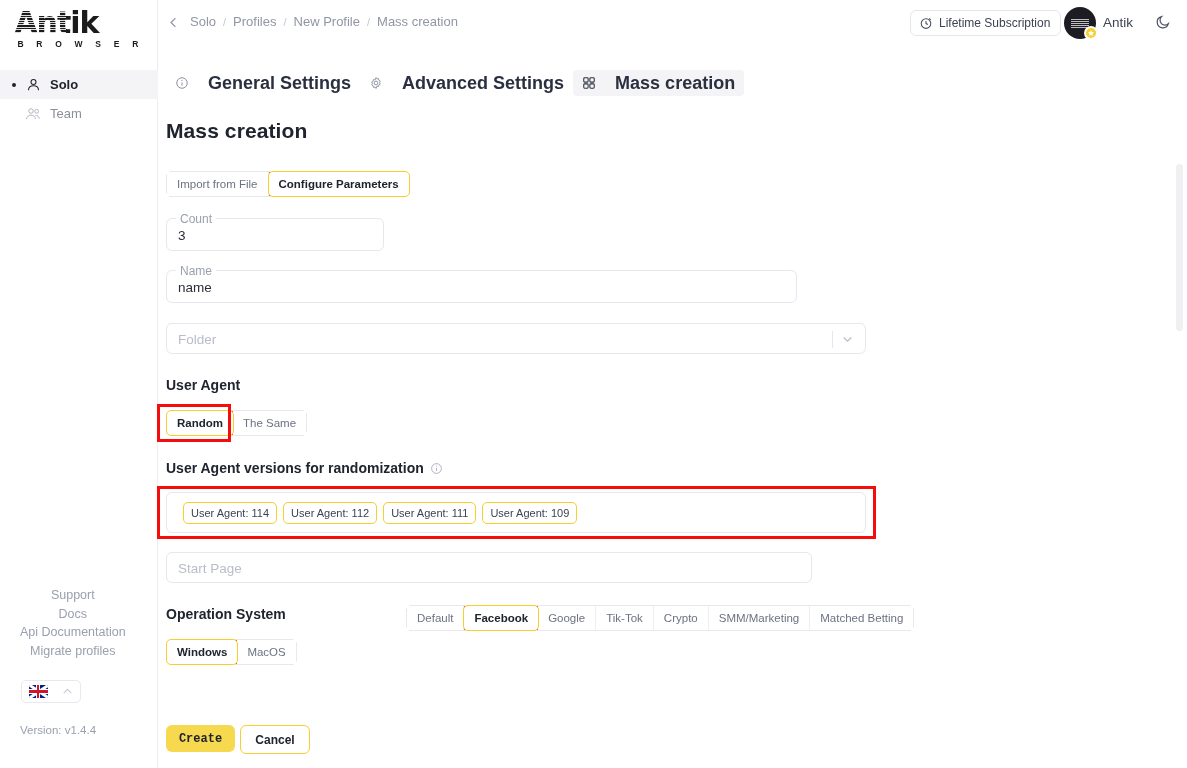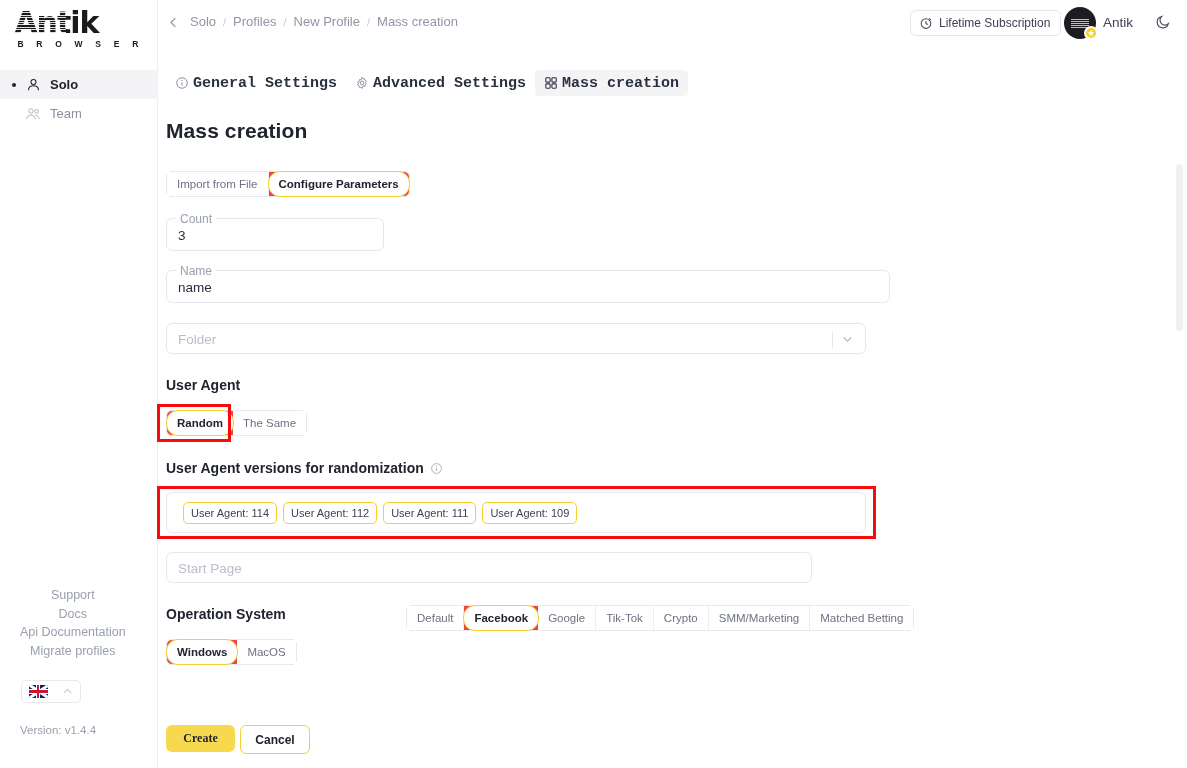--- a/index.html
+++ b/index.html
@@ -168,26 +168,25 @@
     border-radius: 6px; background: #fff; cursor: pointer;
     display:flex; align-items:center; justify-content:center;
   }
 
   
   #tabs {
     position: absolute; left: 166px; top: 70px;
     display: flex; align-items: stretch; height: 26px;
   }
   .tab {
-    display: flex; align-items: center; gap: 4px;
+    display: flex; align-items: center; gap: 19px;
     padding: 0 9px;
-    font-size: 15px; font-weight: 700;
+    font-size: 18px; font-weight: 700;
     color: #2b3040; cursor: pointer;
     border-radius: 4px;
-    font-family: Liberation Mono, monospace;
   }
   .tab.active { background: #f4f4f6; }
   .tab .t-icon { display:flex; align-items:center; }
 
   
   #page-title {
     position: absolute; left: 166px; top: 119px;
     font-size: 21px; font-weight: 700; color: #20242e;
     letter-spacing: .1px;
   }
@@ -207,21 +206,21 @@
     font-size: 11.5px; color: #6d7283;
     cursor: pointer;
     border-right: 1px solid #ededf2;
     background: #fff;
     position: relative;
     white-space: nowrap;
   }
   .seg:last-child { border-right: none; }
   .seg.sel {
     border: 1.6px solid #f7cf2e;
-    border-radius: 12px;
+    border-radius: 5px;
     color: #20242e; font-weight: 700;
     margin: -1px;
     z-index: 2;
   }
 
   #seg-import { left: 166px; top: 171px; }
   #seg-ua { left: 166px; top: 410px; }
   #seg-os { left: 166px; top: 639px; }
   #seg-label { left: 406px; top: 605px; }
 
@@ -240,21 +239,21 @@
     position: absolute; left: 11px; top: 50%;
     transform: translateY(-50%);
     font-size: 13.5px; color: #2b2f3a;
   }
   .field .fph {
     position: absolute; left: 11px; top: 50%;
     transform: translateY(-50%);
     font-size: 13.5px; color: #b9bdc9;
   }
   #field-count { left: 166px; top: 218px; width: 218px; height: 33px; }
-  #field-name  { left: 166px; top: 270px; width: 724px; height: 33px; }
+  #field-name  { left: 166px; top: 270px; width: 631px; height: 33px; }
   #field-folder{ left: 166px; top: 323px; width: 700px; height: 31px; }
   #field-start { left: 166px; top: 552px; width: 646px; height: 31px; }
   #folder-caret {
     position: absolute; right: 10px; top: 50%; transform: translateY(-50%);
     display:flex; align-items:center; cursor:pointer;
   }
   #folder-divider {
     position: absolute; right: 32px; top: 7px;
     width: 1px; height: 17px; background: #e6e7ef;
   }
@@ -295,21 +294,21 @@
   }
   #redbox-random { left: 157px; top: 404px; width: 74px; height: 38px; }
   #redbox-chips  { left: 157px; top: 486px; width: 719px; height: 53px; }
 
   #btn-create {
     position: absolute; left: 166px; top: 725px;
     width: 69px; height: 27px;
     background: #f7d94f; border: none; border-radius: 6px;
     font-size: 12px; font-weight: 700; color: #20242e;
     cursor: pointer;
-    font-family: Liberation Serif, serif;
+    font-family: Liberation Mono, monospace;
   }
   #btn-cancel {
     position: absolute; left: 240px; top: 725px;
     width: 70px; height: 29px;
     background: #fff; border: 1.6px solid #f7cf2e; border-radius: 6px;
     font-size: 12px; font-weight: 700; color: #20242e;
     cursor: pointer;
     font-family: "Liberation Sans", sans-serif;
   }
 

